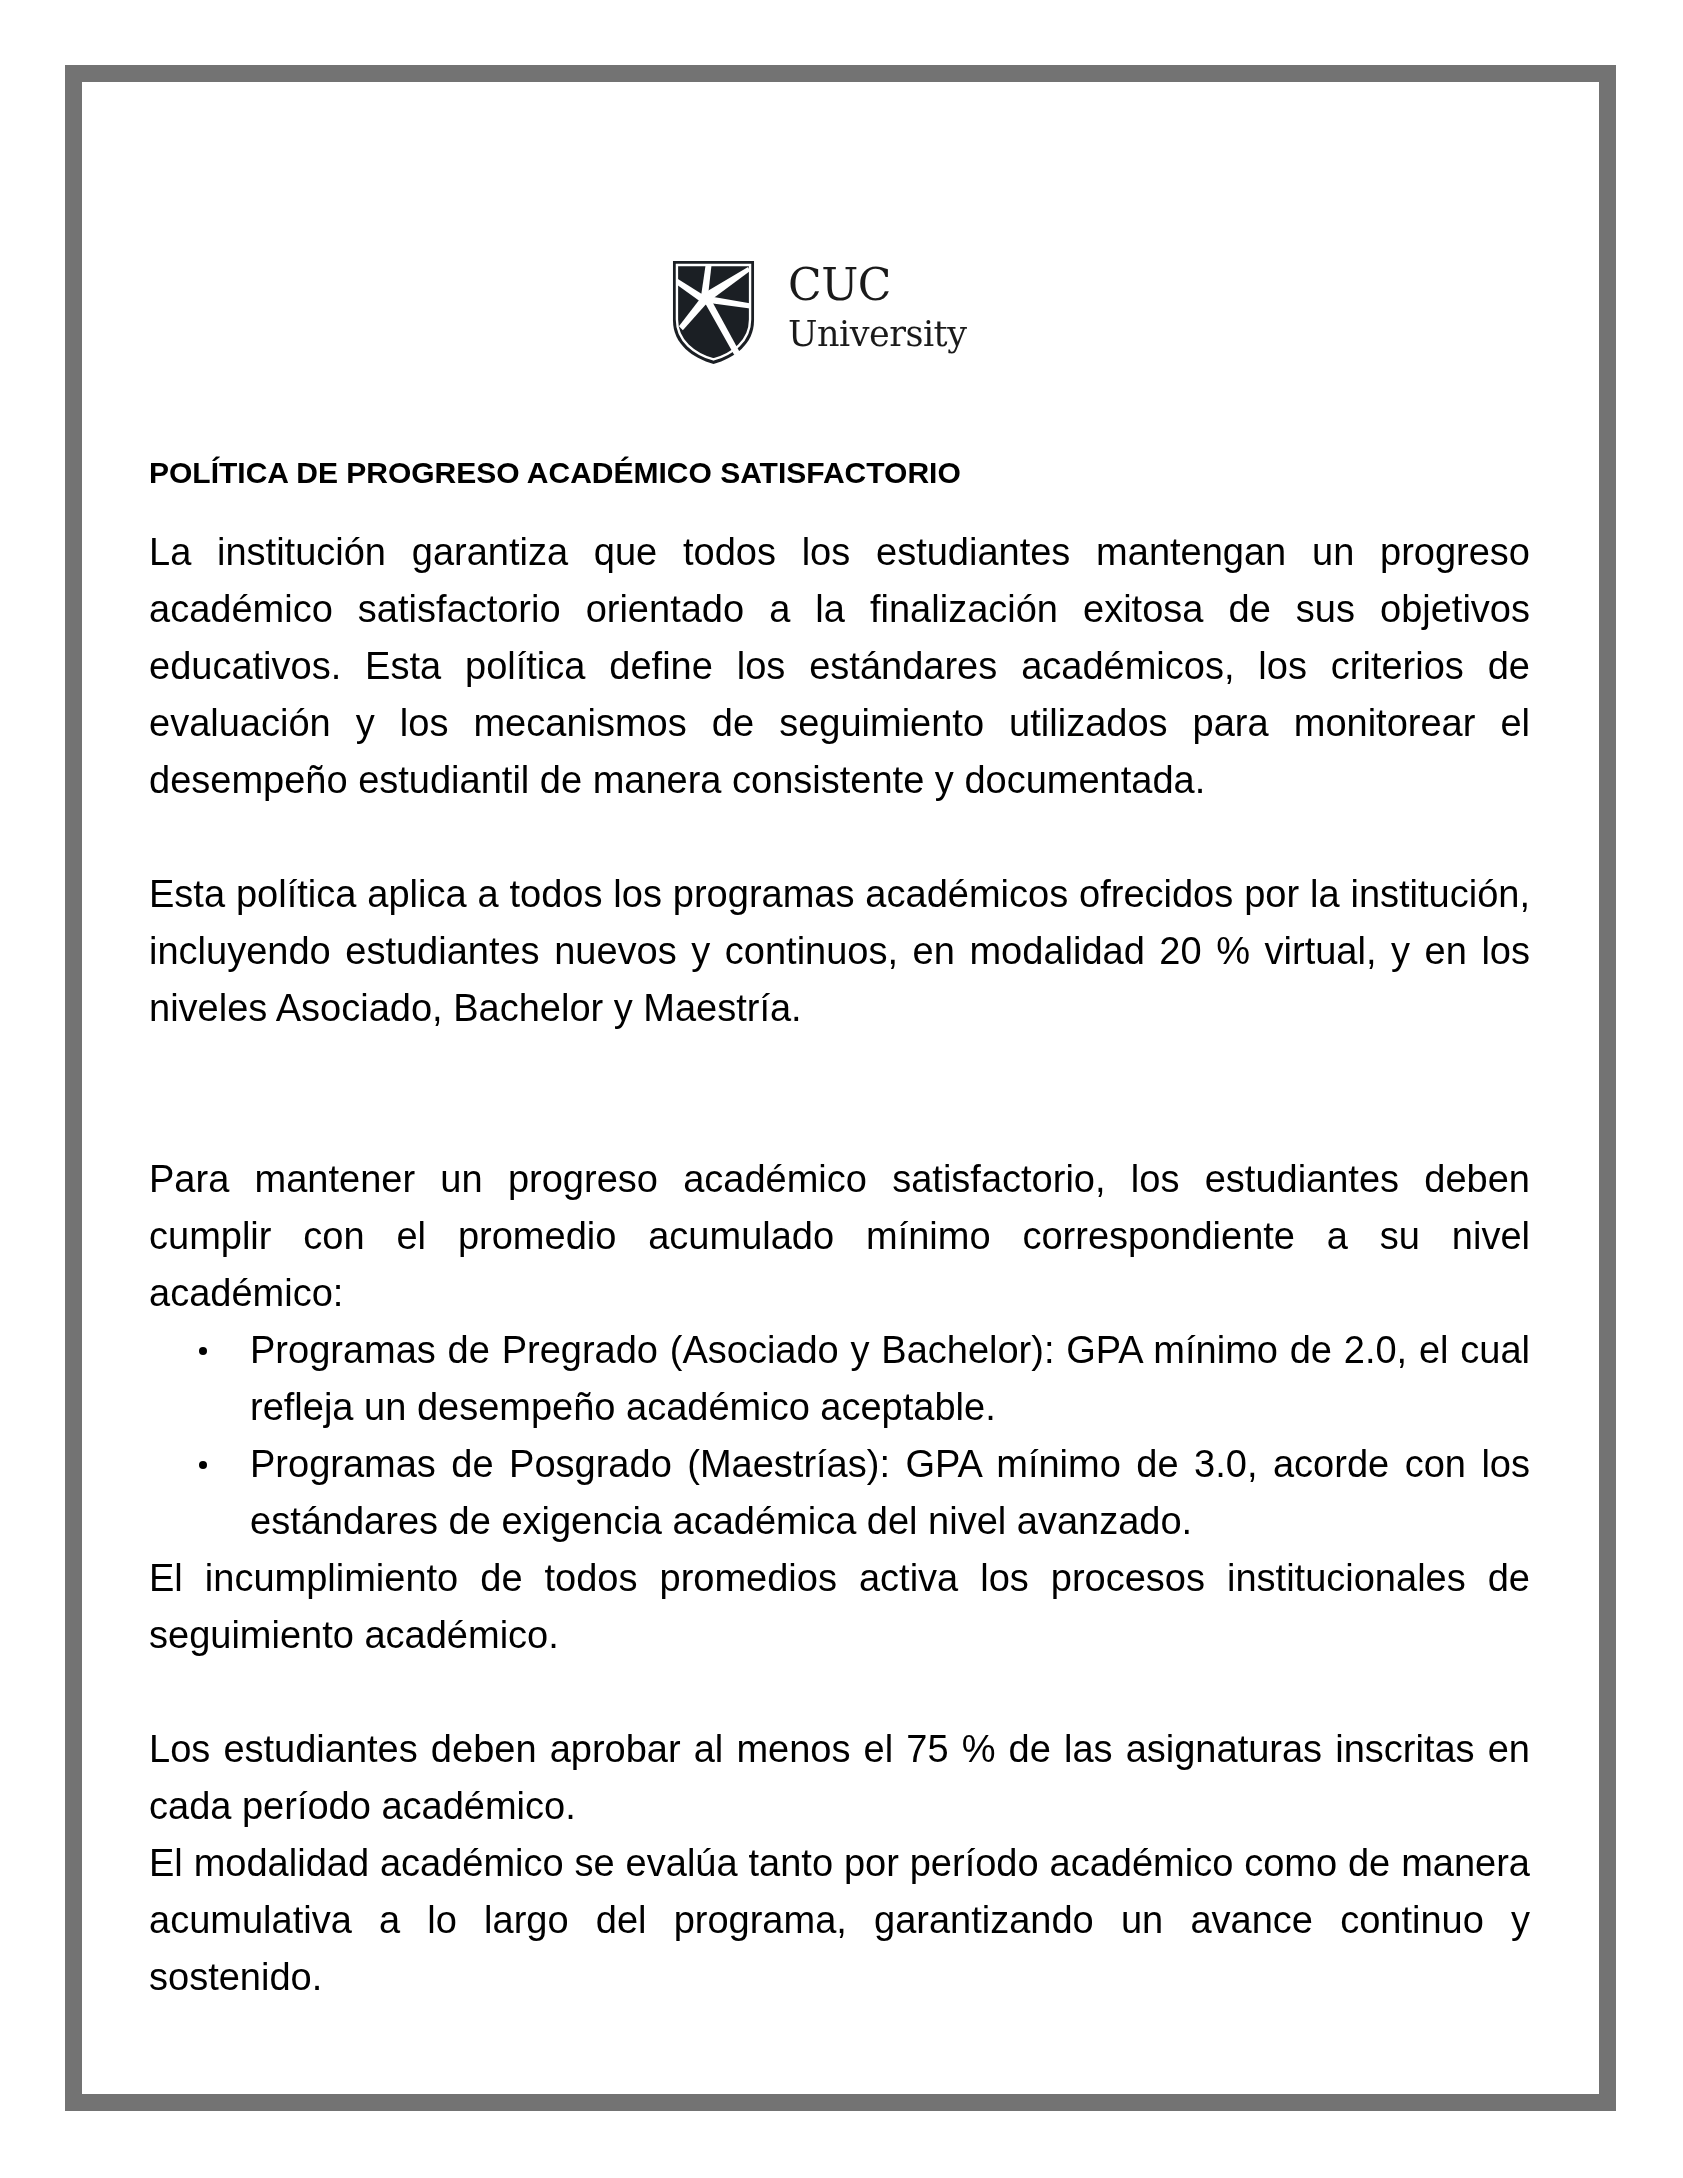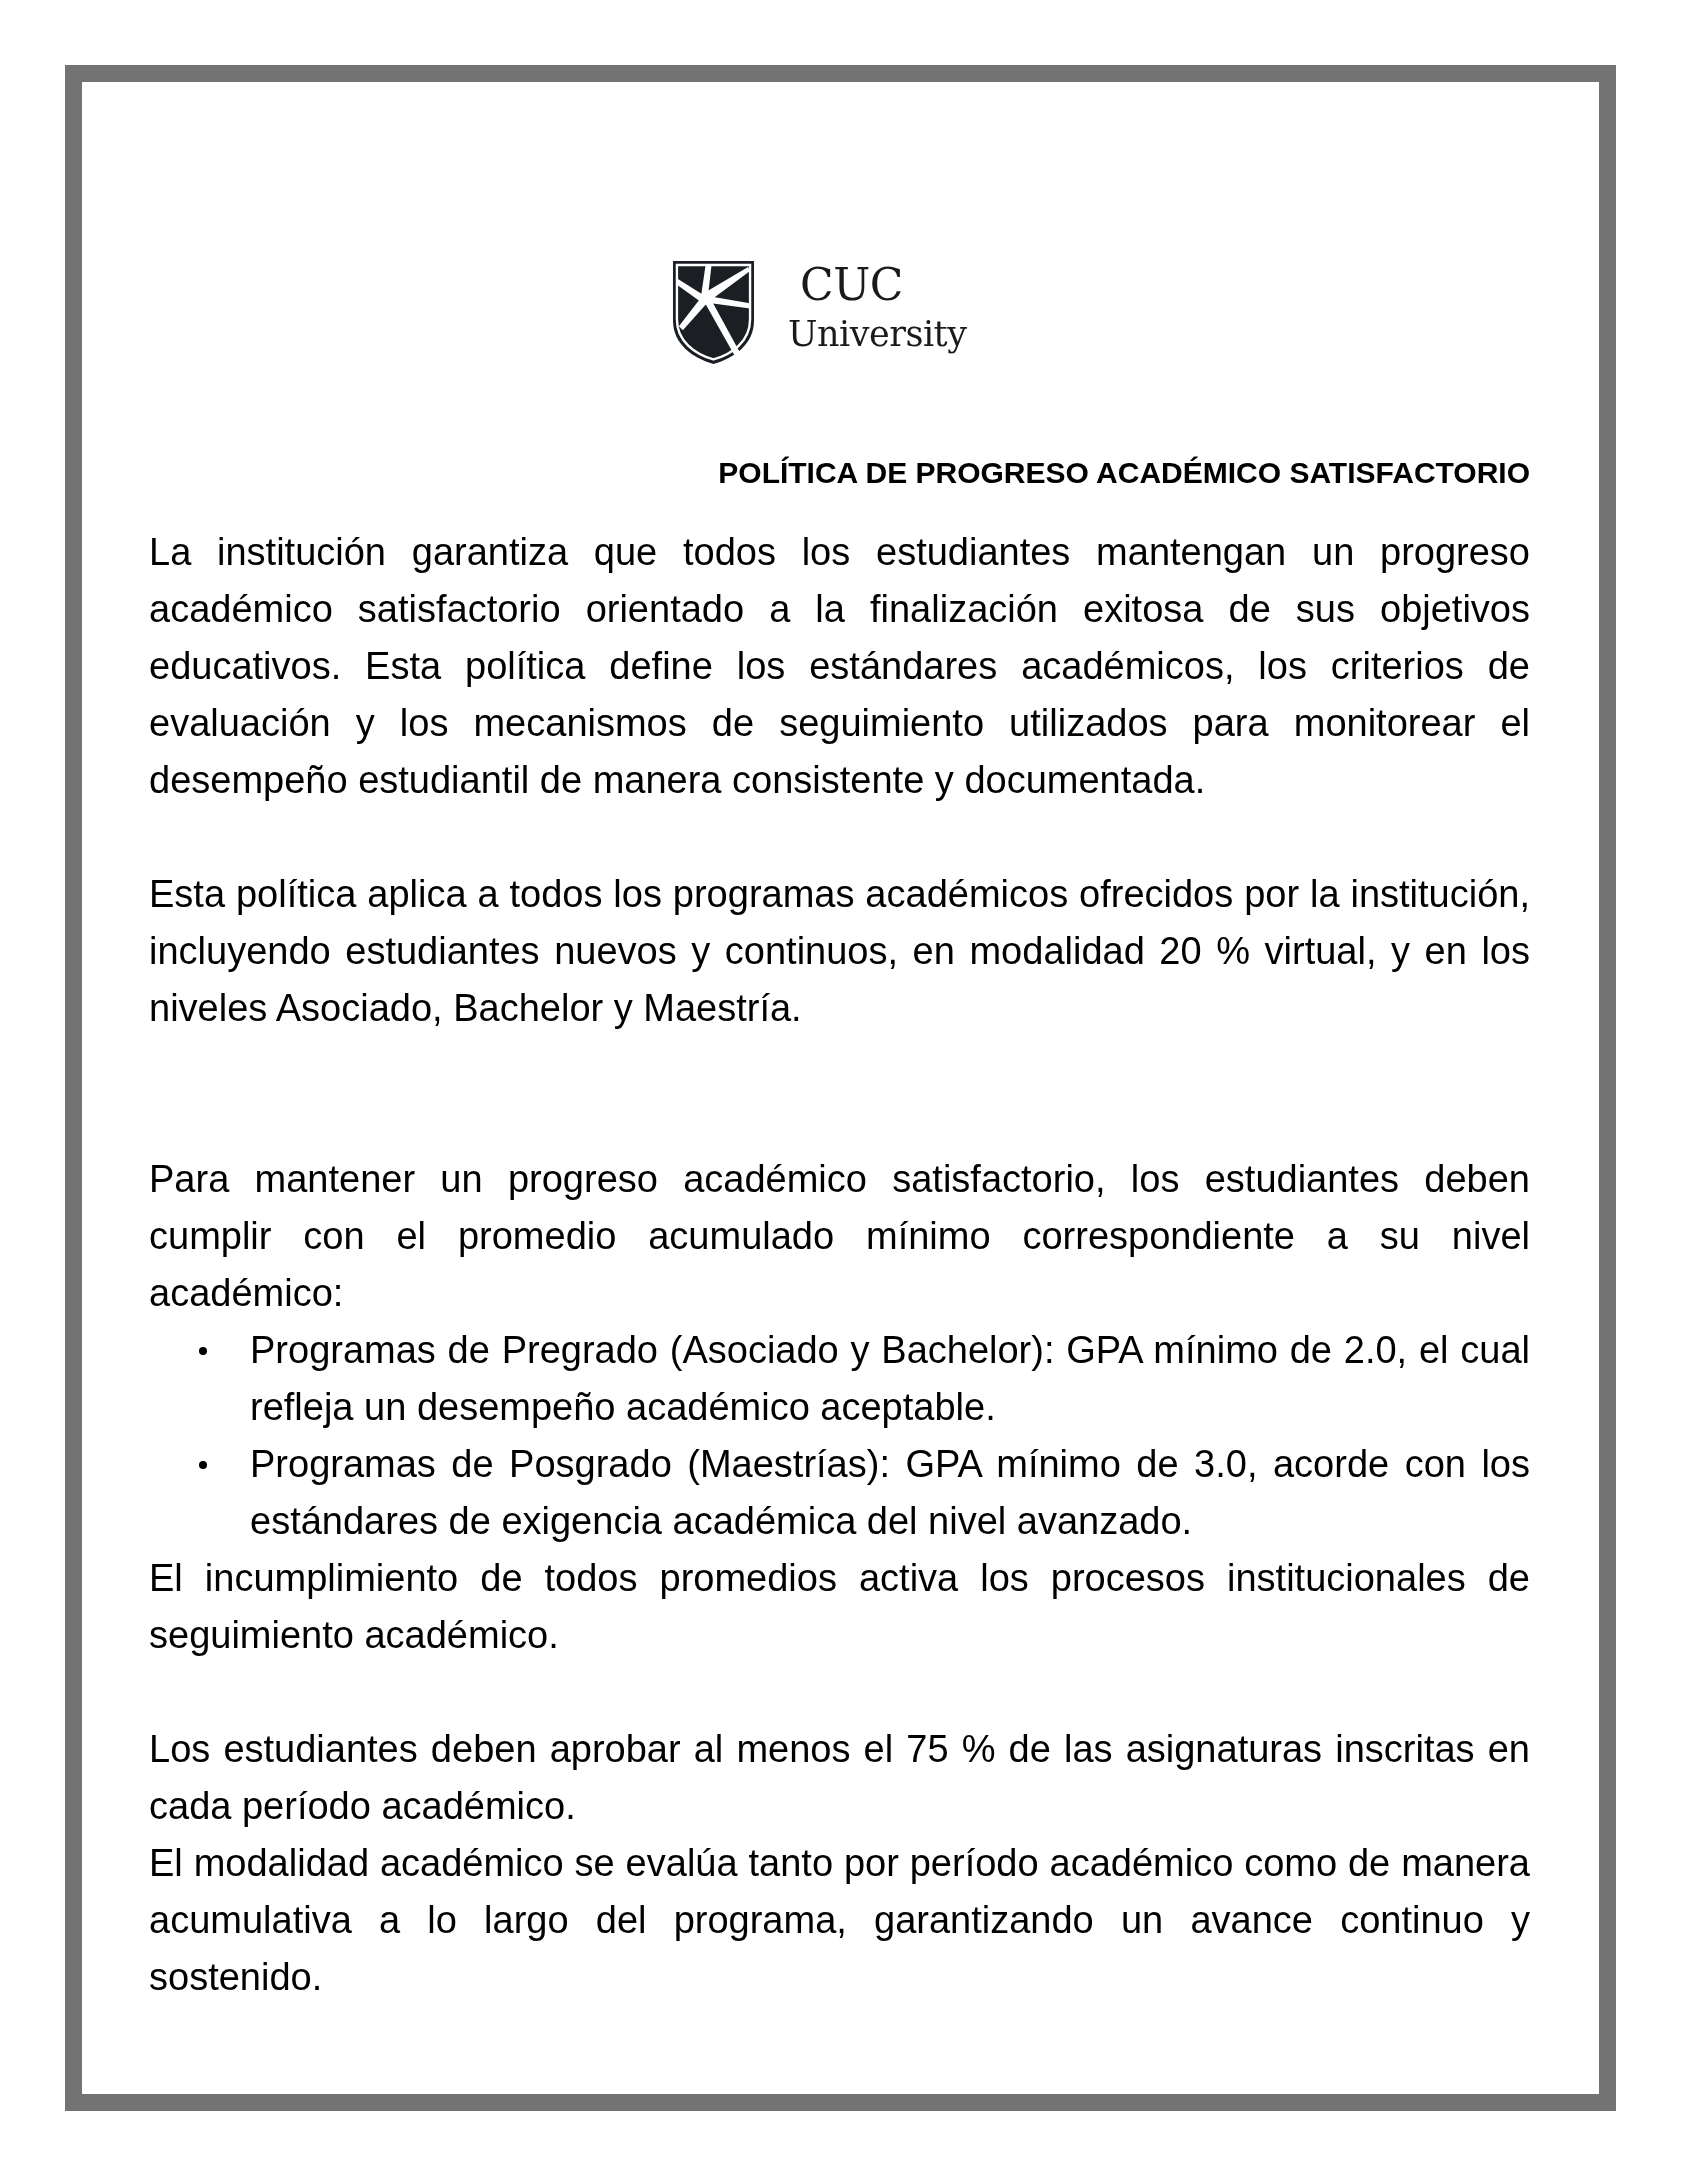--- a/index.html
+++ b/index.html
@@ -9,25 +9,25 @@
     width: 1551px; height: 2046px; box-sizing: border-box;
     border: 17px solid #737373;
   }
   .logo { position: absolute; left: 669px; top: 259px; width: 366px; height: 109px; }
   .shield { position: absolute; left: 2px; top: 0px; width: 85px; height: 107px; }
   .brand-line1, .brand-line2 {
     position: absolute; left: 119px;
     font-family: "DejaVu Serif", "Liberation Serif", serif;
     color: #1a1a1a; white-space: nowrap; letter-spacing: -0.5px;
   }
-  .brand-line1 { top: 0px; font-size: 44px; line-height: 51px; margin-left: 12px; }
+  .brand-line1 { top: 0px; font-size: 44px; line-height: 51px; }
   .brand-line2 { top: 50px; font-size: 35px; line-height: 51px; }
   .title {
     position: absolute; left: 149px; width: 1381px; top: 444px;
-    text-align: right;
+    text-align: left;
     font-family: "Liberation Sans", sans-serif; font-weight: bold;
     font-size: 30px; line-height: 57px; color: #000;
   }
   .body {
     position: absolute; left: 149px; width: 1381px; top: 524px;
     font-family: "Liberation Sans", sans-serif;
     font-size: 38px; line-height: 57px; color: #000;
   }
   .body p { margin: 0; text-align: justify; }
   .gap { height: 57px; }

